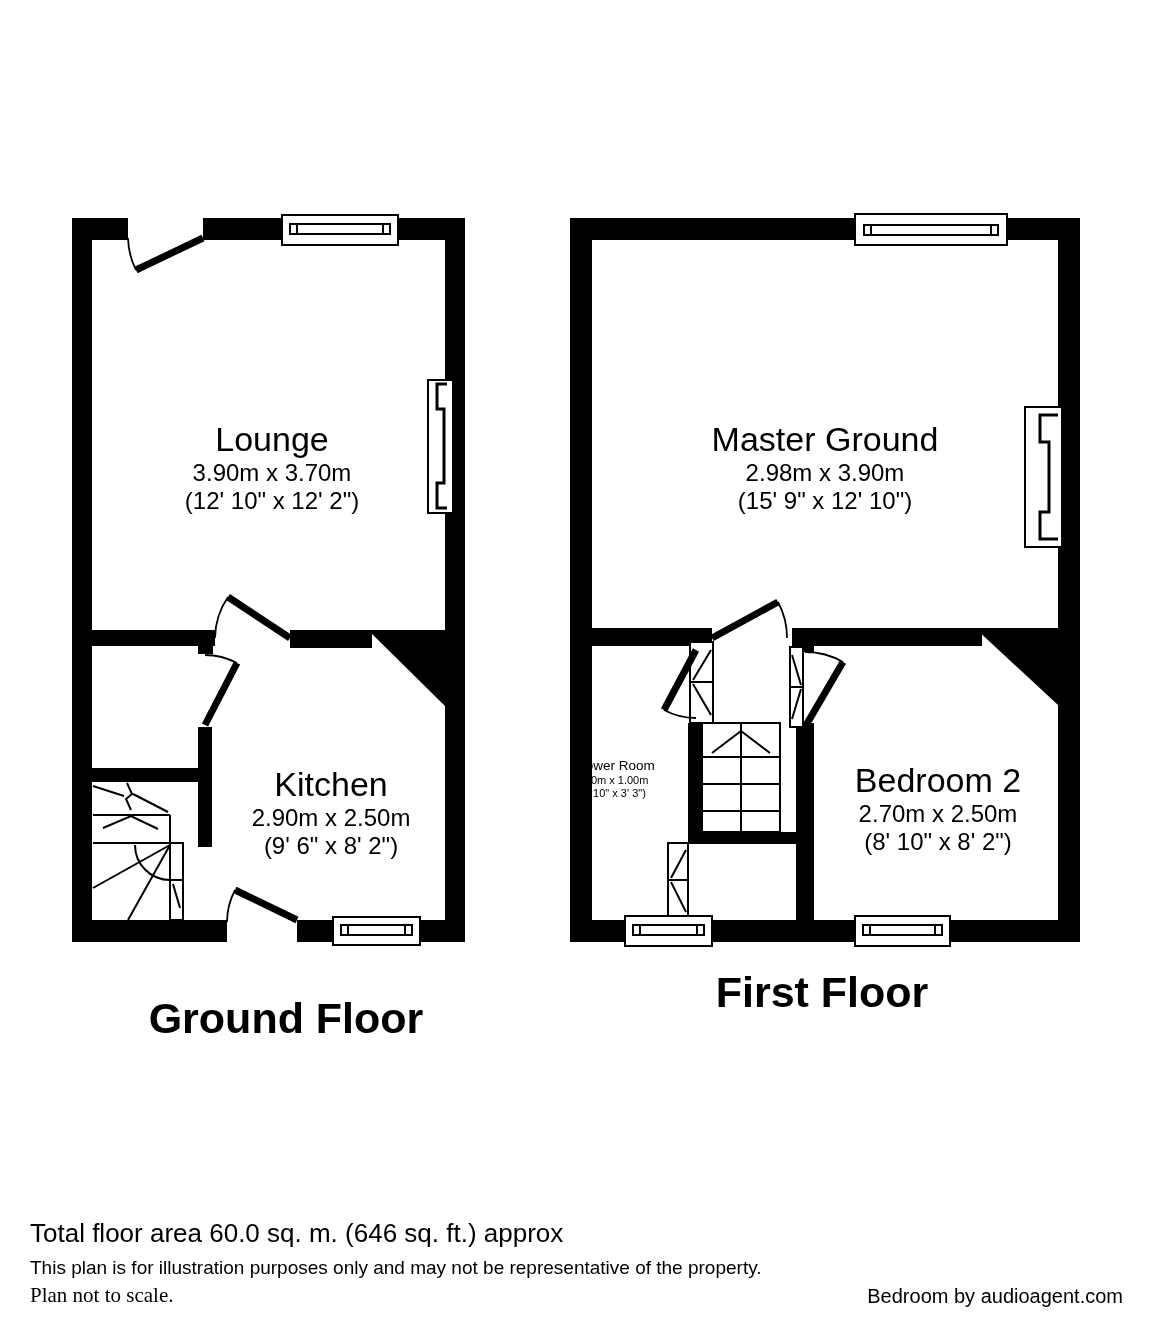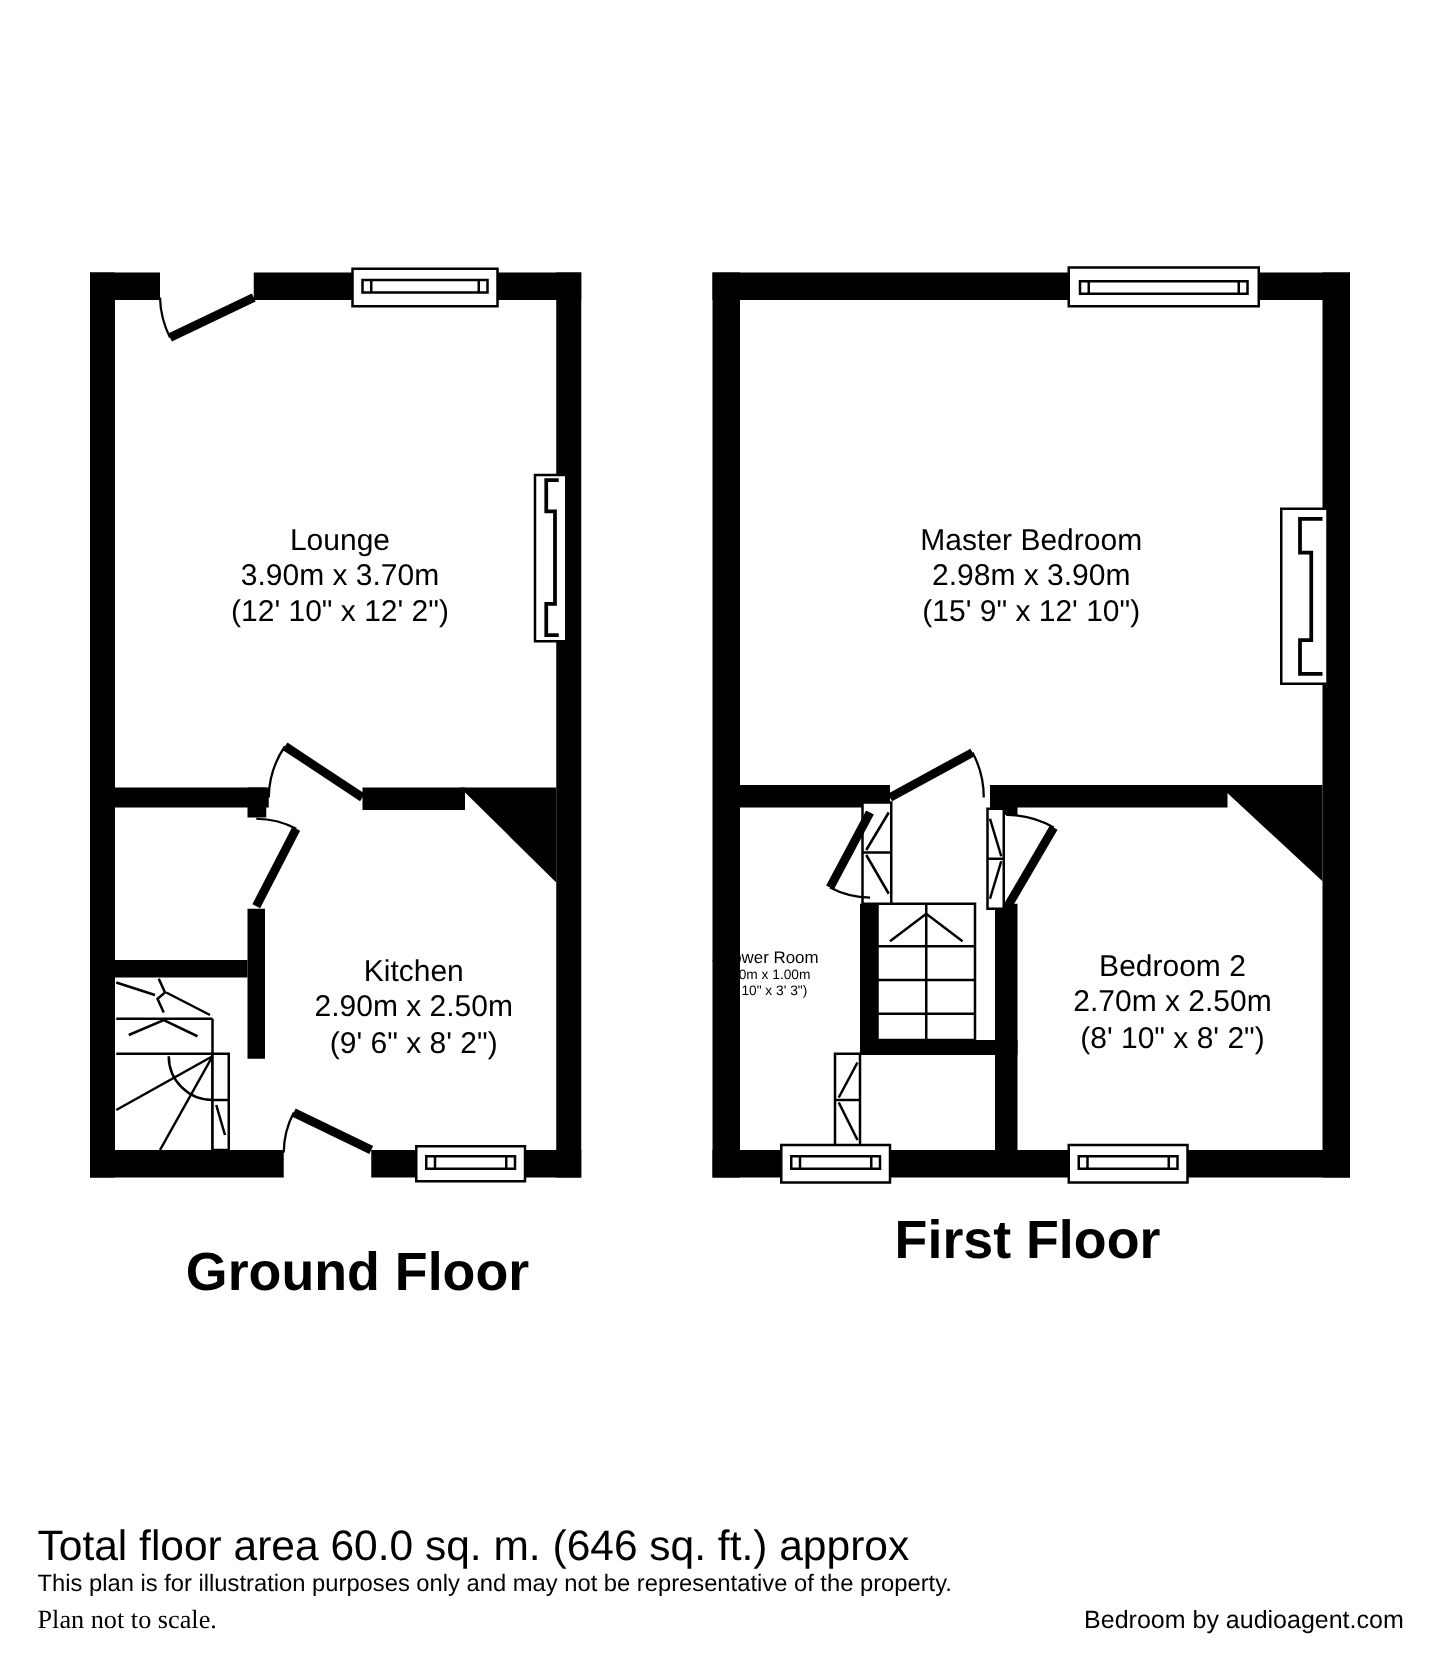--- a/index.html
+++ b/index.html
@@ -13,36 +13,36 @@
     overflow: hidden;
   }
   .plan-svg { position: absolute; left: 0; top: 0; }
   .room-label {
     position: absolute;
     transform: translateX(-50%);
     text-align: center;
     white-space: nowrap;
     line-height: 1.18;
   }
-  .room-name  { font-size: 24px; }
+  .room-name  { font-size: 34px; }
   .room-dim   { font-size: 24px; }
   .room-label.small .room-name { font-size: 13.5px; }
   .room-label.small .room-dim  { font-size: 11px; }
   .floor-label {
     position: absolute;
     transform: translateX(-50%);
     font-size: 43px;
     font-weight: bold;
     white-space: nowrap;
     margin-top: 32px;
   }
   .footer-total {
     position: absolute;
     left: 30px; top: 1218px;
-    font-size: 34px;
+    font-size: 26px;
   }
   .footer-line1 {
     position: absolute;
     left: 30px; top: 1257px;
     font-size: 19px;
   }
   .footer-line2 {
     position: absolute;
     left: 30px; top: 1283px;
     font-size: 21px;
@@ -228,21 +228,21 @@
     <div class="room-dim">(12' 10" x 12' 2")</div>
   </div>
 
   <div class="room-label" style="left:331px; top:764px">
     <div class="room-name">Kitchen</div>
     <div class="room-dim">2.90m x 2.50m</div>
     <div class="room-dim">(9' 6" x 8' 2")</div>
   </div>
 
   <div class="room-label" style="left:825px; top:419px">
-    <div class="room-name">Master Bedroom</div>
+    <div class="room-name">Master Ground</div>
     <div class="room-dim">2.98m x 3.90m</div>
     <div class="room-dim">(15' 9" x 12' 10")</div>
   </div>
 
   <div class="room-label" style="left:938px; top:760px">
     <div class="room-name">Bedroom 2</div>
     <div class="room-dim">2.70m x 2.50m</div>
     <div class="room-dim">(8' 10" x 8' 2")</div>
   </div>
 

